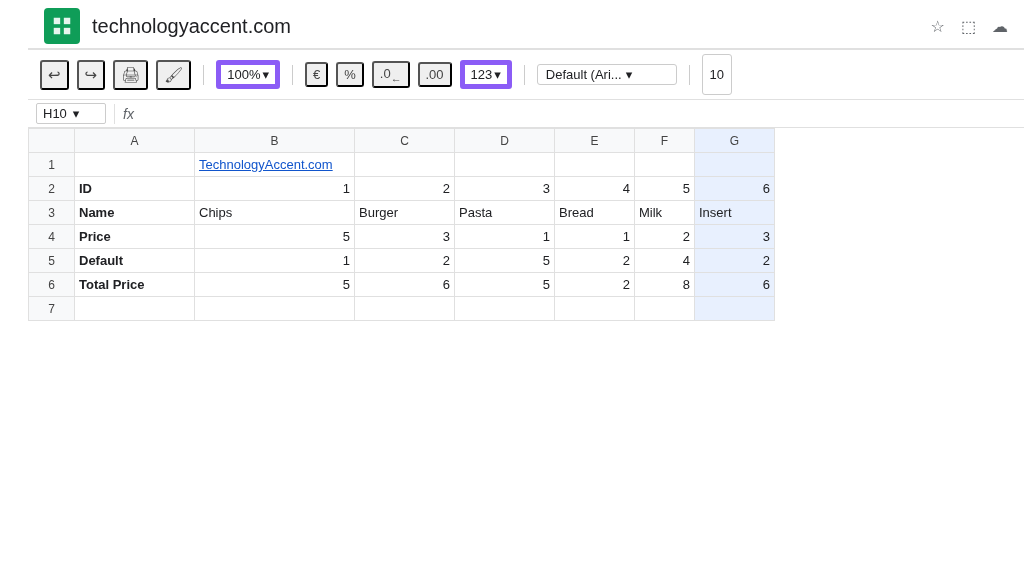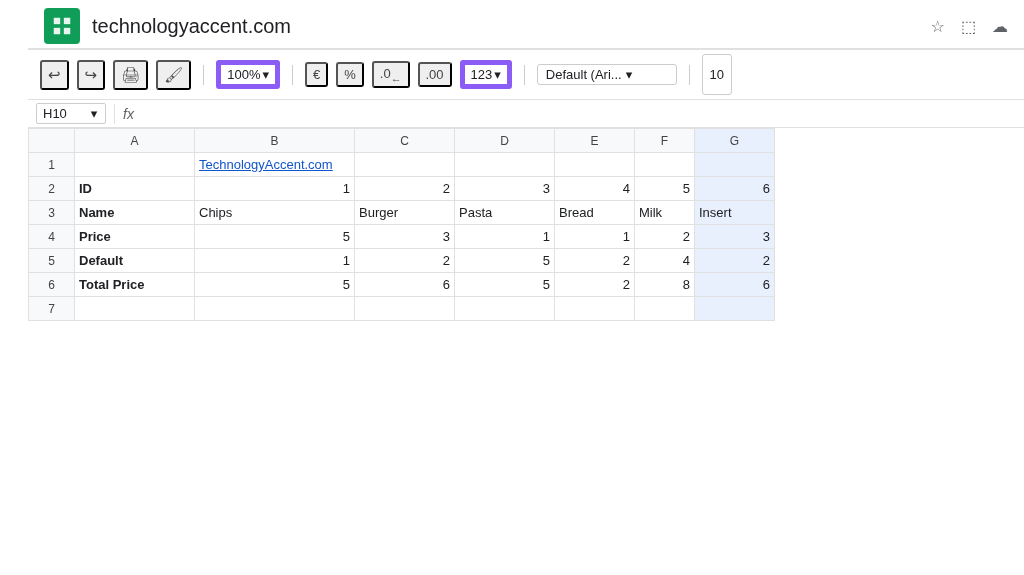--- a/index.html
+++ b/index.html
@@ -107,21 +107,21 @@
       padding: 3px 8px;
       gap: 8px;
     }
     .cell-ref {
       display: flex; align-items: center;
       border: 1px solid #ccc;
       border-radius: 2px;
       padding: 2px 6px;
       min-width: 70px;
       font-size: 13px;
-      gap: 24px;
+      gap: 6px;
     }
     .formula-separator { width: 1px; height: 20px; background: #e0e0e0; }
     .formula-input { flex: 1; font-size: 13px; color: #202124; padding: 2px 8px; }
 
     
     .spreadsheet {
       overflow: auto;
       flex: 1;
     }
     table {

